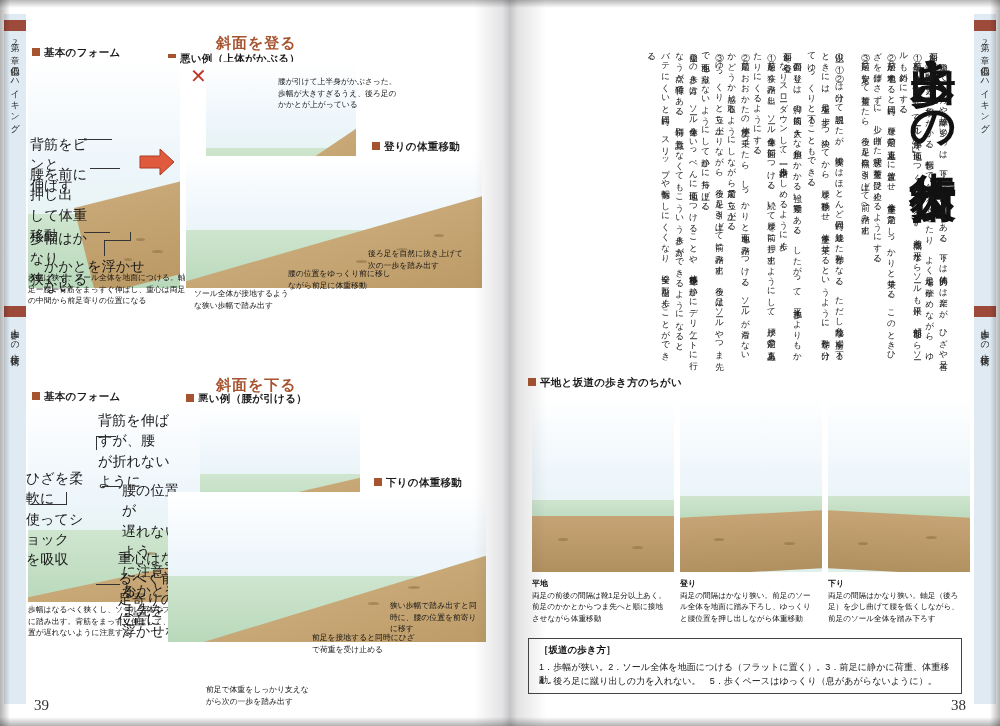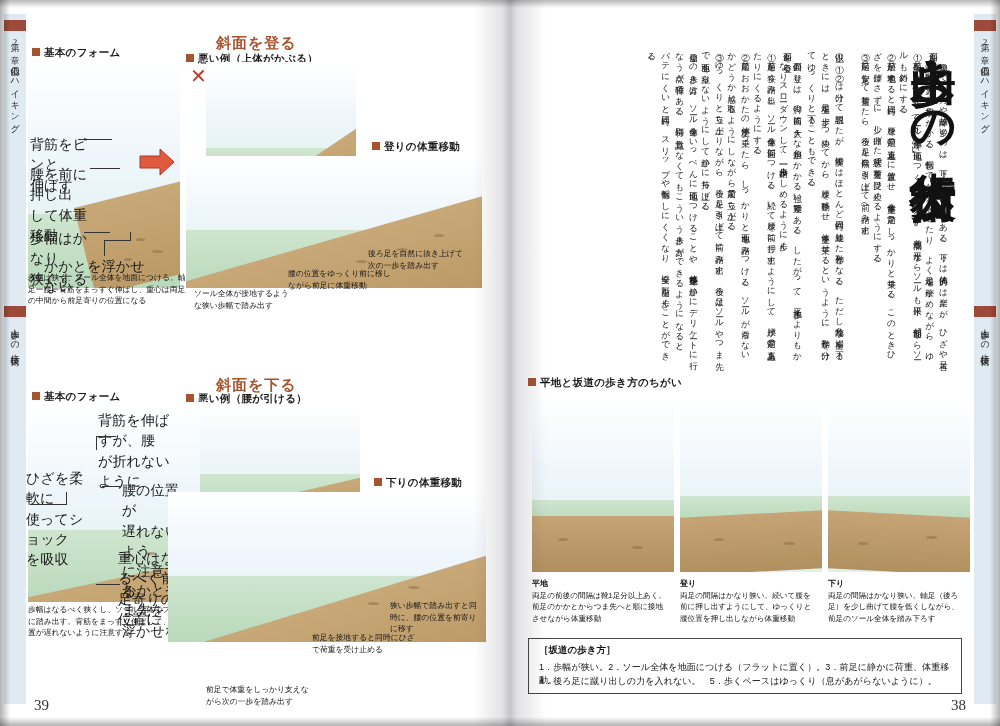--- a/index.html
+++ b/index.html
@@ -189,21 +189,21 @@
       <div class="tab-mark" style="top:6px"></div>
       <div class="vtext" style="top:22px;height:180px">第2章　低山のハイキング</div>
       <div class="tab-mark" style="top:292px"></div>
       <div class="vtext" style="top:308px;height:150px">山歩きの歩行技術</div>
     </div>
 
     <div class="sect-title" style="left:216px; top:34px;">斜面を登る</div>
 
     <div class="sub-head" style="left:32px; top:46px;">基本のフォーム</div>
 
-    <div class="sub-head" style="left:186px; top:52px;">悪い例（上体がかぶる）</div>
+    <div class="sub-head" style="left:168px; top:52px;">悪い例（上体がかぶる）</div>
 
     <div class="xmark" style="left:190px; top:66px;">✕</div>
 
     <div class="scene" style="left:28px; top:58px; width:152px; height:230px;">
       <div class="sky"></div>
       <div class="grass" style="left:0; top:156px; width:152px; height:74px;"></div>
       <div class="slope-up" style="left:46px; top:150px; width:130px; height:90px; transform:rotate(-14deg); transform-origin:left top;"></div>
       <div class="pebble" style="left:108px;top:180px;width:9px;height:3px;"></div>
       <div class="pebble" style="left:124px;top:192px;width:11px;height:3px;"></div>
       <div class="pebble" style="left:96px;top:200px;width:8px;height:3px;"></div>
@@ -266,20 +266,21 @@
         <path d="M62 20 q4 -12 16 -11 q13 1 12 10 l-4 1 q-2 -6 -10 -6 q-9 0 -11 7 z" fill="#e7a61c" stroke="#a97210" stroke-width="1"></path>
         <path d="M86 19 q9 0 12 4 l-1 3 q-7 -4 -12 -3 z" fill="#e7a61c" stroke="#a97210" stroke-width="1"></path>
 
         <path d="M22 60 q16 -2 26 2 l10 18 l-10 8 l-10 -12 l-6 16 l-10 -3 z" fill="#2f64b5" stroke="#1b3f78" stroke-width="1.1"></path>
         <path d="M46 78 l14 16" stroke="#1b3f78" stroke-width="1" fill="none"></path>
         <path d="M10 94 q-7 4 -6 10 q1 5 8 4 l15 -3 q5 -1 4 -6 l-4 -7 z" fill="#6a4a7e" stroke="#3c2a4c" stroke-width="1.1"></path>
         <path d="M52 82 q-5 5 -3 10 q2 4 8 2 l12 -6 q4 -2 2 -6 l-5 -5 z" fill="#6a4a7e" stroke="#3c2a4c" stroke-width="1.1"></path>
       </svg>
     </div>
 
+    <div class="caption" style="left:278px; top:76px; width:126px;">腰が引けて上半身がかぶさった。歩幅が大きすぎるうえ、後ろ足のかかとが上がっている</div>
 
     <div class="sub-head" style="left:372px; top:140px;">登りの体重移動</div>
 
     <div class="scene" style="left:186px; top:156px; width:296px; height:132px;">
       <div class="sky"></div>
       <div class="grass" style="left:0; top:74px; width:296px; height:58px;"></div>
       <div class="slope-up" style="left:-10px; top:128px; width:360px; height:90px; transform:rotate(-16deg); transform-origin:left top;"></div>
       <div class="pebble" style="left:170px;top:104px;width:11px;height:3px;"></div>
       <div class="pebble" style="left:210px;top:92px;width:12px;height:3px;"></div>
       <div class="pebble" style="left:248px;top:78px;width:10px;height:3px;"></div>
@@ -551,21 +552,21 @@
         <path d="M44 92 q16 -4 28 1 l6 22 l-8 26 l-9 -2 l2 -22 l-12 22 l-9 -3 z" fill="#efe6cf" stroke="#b0a684" stroke-width="1.1"></path>
         <path d="M38 138 q-9 3 -10 9 q0 5 9 5 l17 0 q5 0 5 -5 l-3 -8 z" fill="#2b1f18" stroke="#150d09" stroke-width="1.1"></path>
         <path d="M68 140 q-8 3 -9 9 q0 5 9 5 l17 0 q5 0 5 -5 l-3 -8 z" fill="#2b1f18" stroke="#150d09" stroke-width="1.1"></path>
       </svg>
     </div>
 
     <div class="fig-cap-title" style="left:22px; top:578px;">平地</div>
     <div class="fig-cap-body" style="left:22px; top:590px; width:136px;">両足の前後の間隔は靴1足分以上あく。前足のかかとからつま先へと順に接地させながら体重移動</div>
 
     <div class="fig-cap-title" style="left:170px; top:578px;">登り</div>
-    <div class="fig-cap-body" style="left:170px; top:590px; width:136px;">両足の間隔はかなり狭い。続いて腰を前に押し出すようにして、ゆっくりと腰位置を押し出しながら体重移動</div>
+    <div class="fig-cap-body" style="left:170px; top:590px; width:136px;">両足の間隔はかなり狭い。前足のソール全体を地面に踏み下ろし、ゆっくりと腰位置を押し出しながら体重移動</div>
 
     <div class="fig-cap-title" style="left:318px; top:578px;">下り</div>
     <div class="fig-cap-body" style="left:318px; top:590px; width:136px;">両足の間隔はかなり狭い。軸足（後ろ足）を少し曲げて腰を低くしながら、前足のソール全体を踏み下ろす</div>
 
     <div class="folio" id="folio-right">38</div>
   </div>
 
   <div id="tips-box">
     <div class="tb-title">［坂道の歩き方］</div>
     <div class="tb-line" id="tips-line1">1．歩幅が狭い。2．ソール全体を地面につける（フラットに置く）。3．前足に静かに荷重、体重移動。</div>

